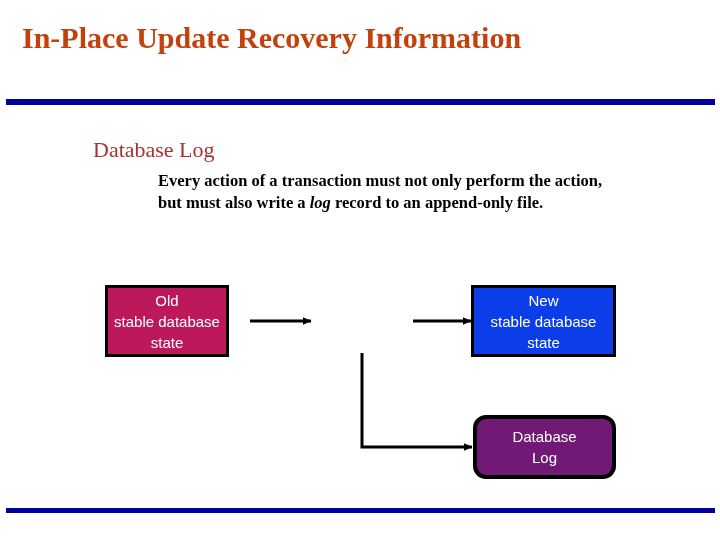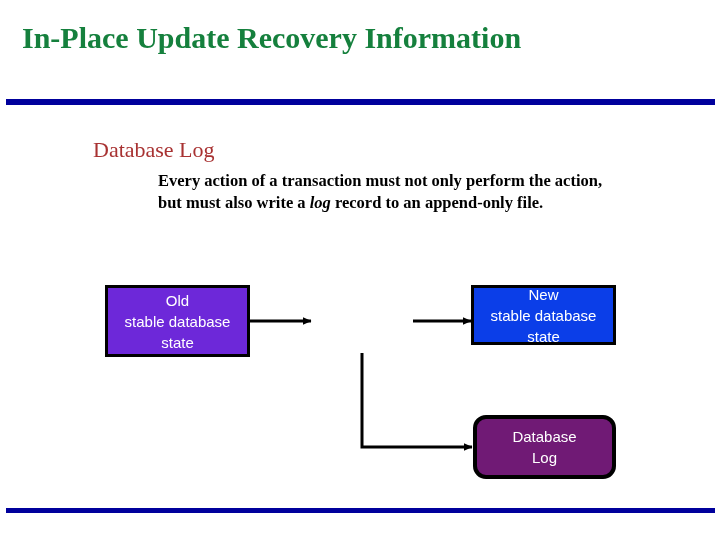--- a/index.html
+++ b/index.html
@@ -25,21 +25,21 @@
   
   .slide-title {
     position: absolute;
     left: 22px;
     top: 20px;
     width: 620px;
     font-family: "Liberation Serif", serif;
     font-weight: bold;
     font-size: 30px;
     line-height: 36px;
-    color: #15803d;
+    color: #c2410c;
     letter-spacing: 0px;
   }
 
   .title-rule {
     position: absolute;
     left: 6px;
     top: 99px;
     width: 709px;
     height: 6px;
     background: #00009c;
@@ -91,30 +91,30 @@
     font-family: "Liberation Sans", sans-serif;
     font-size: 15px;
     line-height: 21px;
     color: #ffffff;
     border: 3px solid #000000;
   }
 
   .node-old {
     left: 105px;
     top: 285px;
-    width: 145px;
+    width: 124px;
     height: 72px;
-    background: #6d28d9;
+    background: #be185d;
   }
 
   .node-new {
     left: 471px;
     top: 285px;
     width: 145px;
-    height: 60px;
+    height: 72px;
     background: #0b3ee8;
     align-items: center;
   }
 
   .node-op {
     left: 310px;
     top: 290px;
     width: 104px;
     height: 64px;
     background: #f5187d;

